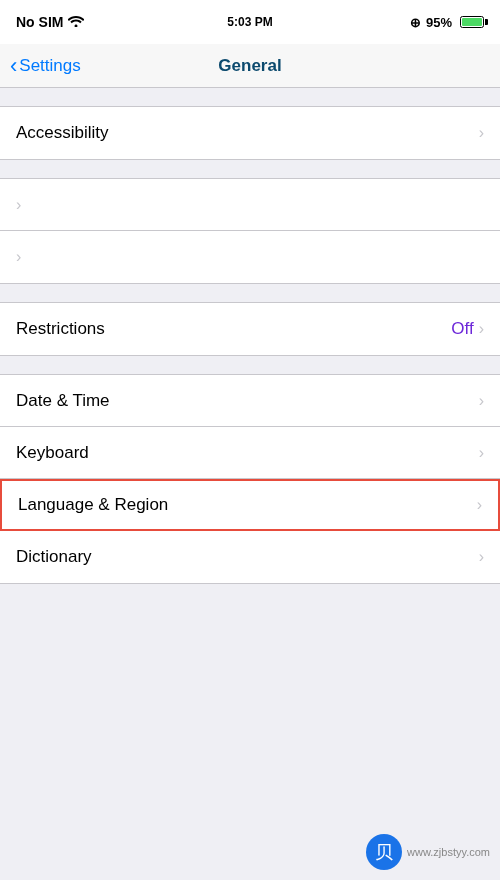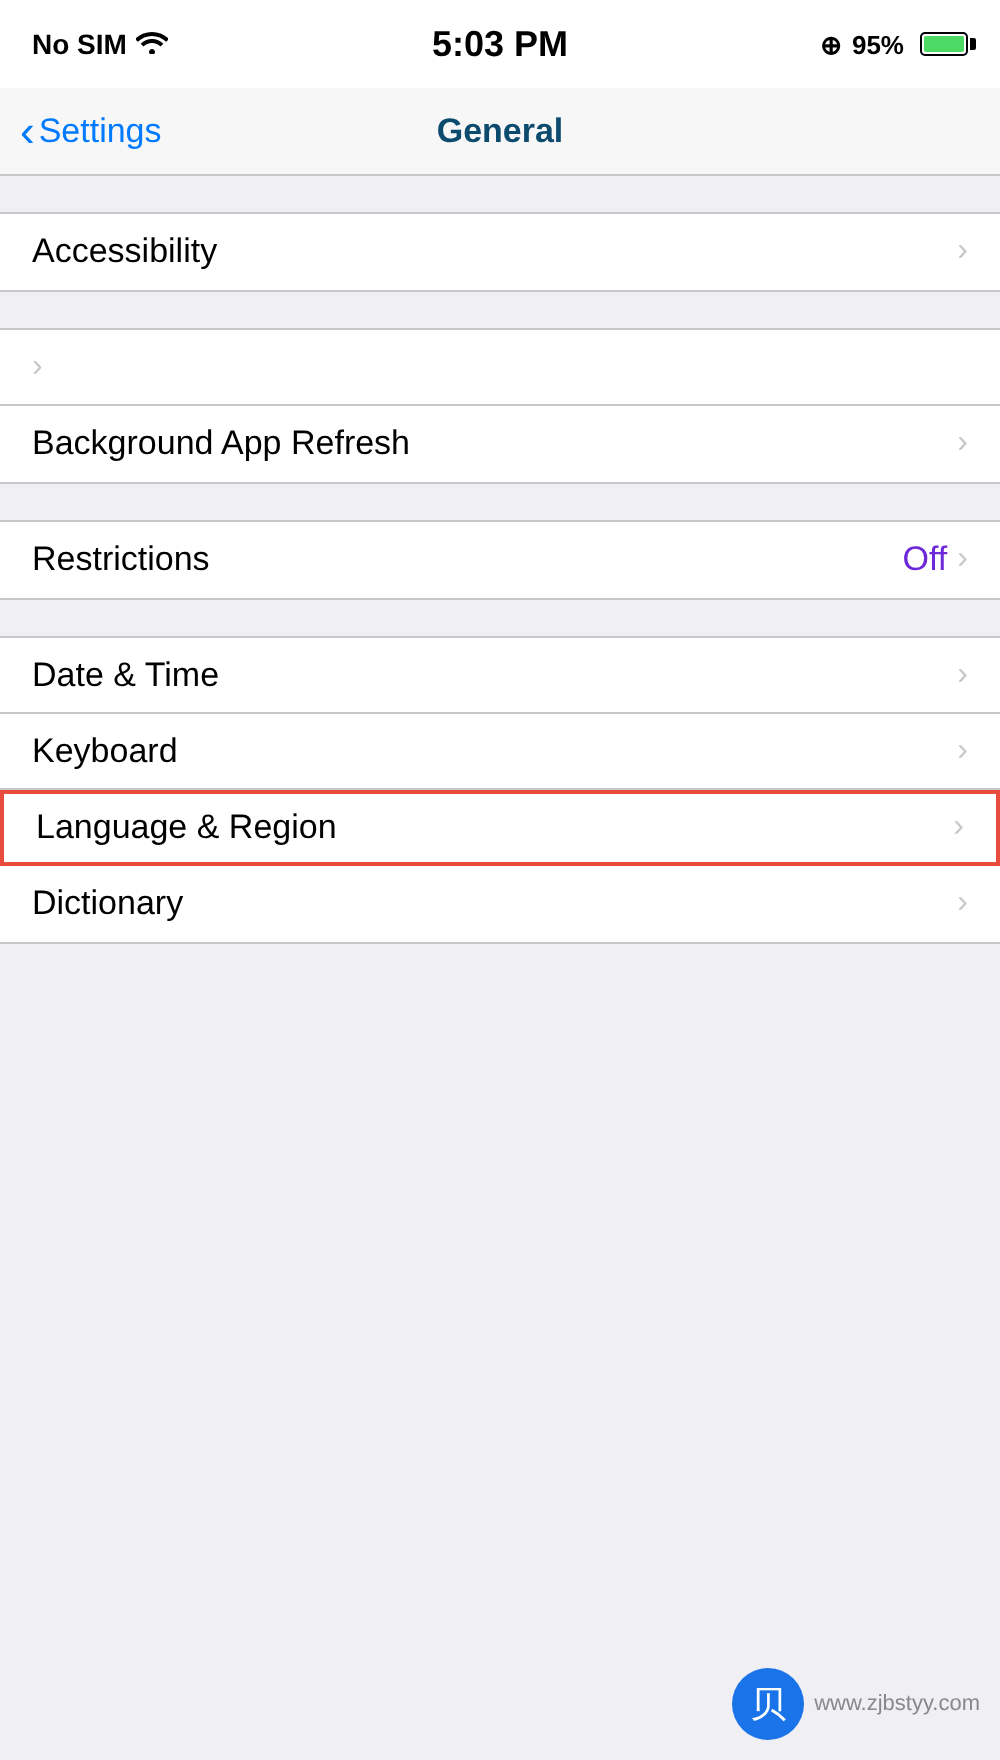--- a/index.html
+++ b/index.html
@@ -29,21 +29,21 @@
     }
 
     .status-left {
       display: flex;
       align-items: center;
       gap: 5px;
       min-width: 100px;
     }
 
     .status-center {
-      font-size: 18px;
+      font-size: 12px;
       font-weight: 600;
     }
 
     .status-right {
       display: flex;
       align-items: center;
       gap: 5px;
       min-width: 100px;
       justify-content: flex-end;
       font-size: 13px;
@@ -131,21 +131,21 @@
       background: #fff;
       border-top: 1px solid #c8c7cc;
       border-bottom: 1px solid #c8c7cc;
     }
 
     .settings-row {
       display: flex;
       align-items: center;
       justify-content: space-between;
       padding: 0 16px;
-      height: 38px;
+      height: 52px;
       background: #fff;
       border-bottom: 1px solid #c8c7cc;
       cursor: pointer;
     }
 
     .settings-row:last-child {
       border-bottom: none;
     }
 
     .row-left {
@@ -247,21 +247,20 @@
       </div>
     </div>
     <div class="section-gap"></div>
     <div class="section">
       <div class="settings-row">
         <div class="row-right">
           <span class="chevron-right">›</span>
         </div>
       </div>
       <div class="settings-row">
-        <div class="row-left">Background App Refresh</div>
         <div class="row-right">
           <span class="chevron-right">›</span>
         </div>
       </div>
     </div>
     <div class="section-gap"></div>
     <div class="section">
       <div class="settings-row">
         <div class="row-left">Restrictions</div>
         <div class="row-right">

